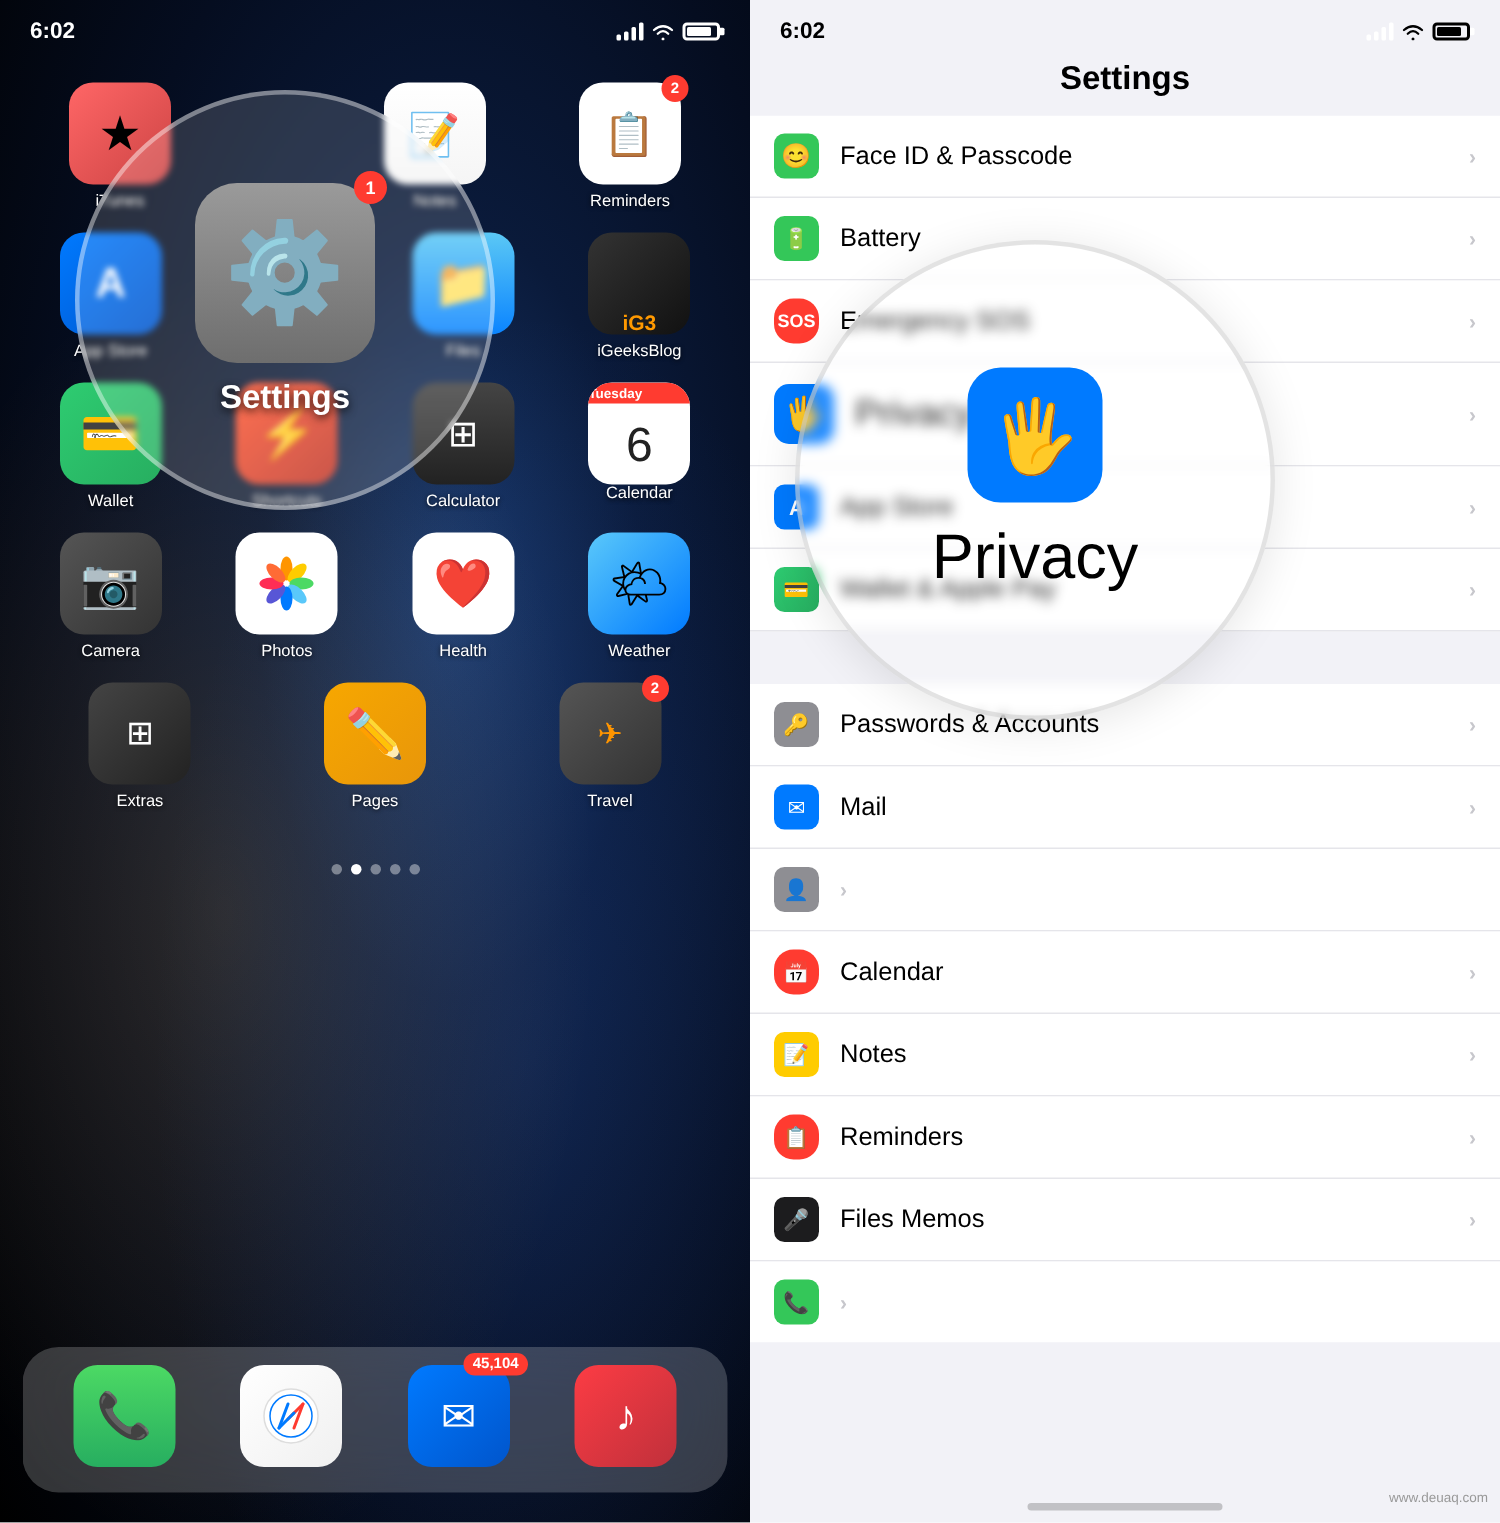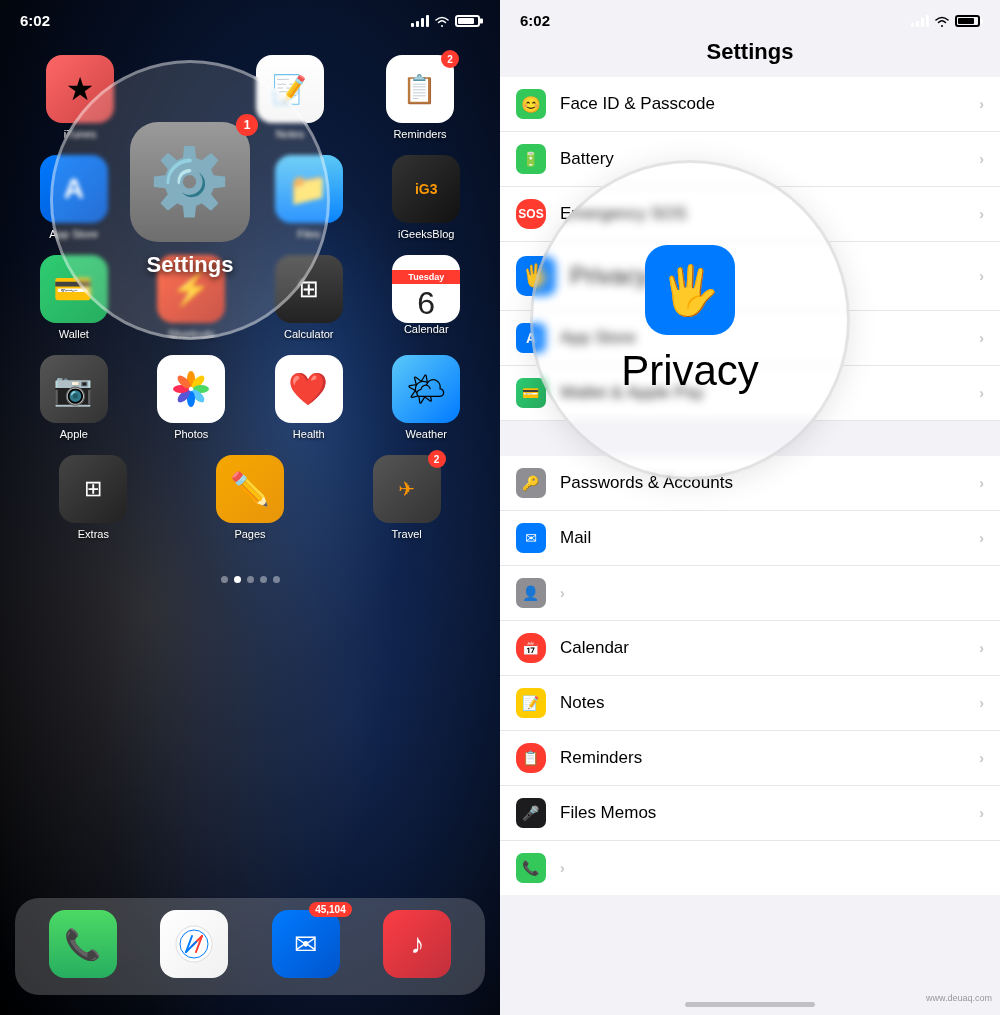--- a/index.html
+++ b/index.html
@@ -199,21 +199,21 @@
       font-weight: 600;
       text-shadow: 0 2px 6px rgba(0,0,0,0.8);
     }
 
     
     .icon-itunes { background: linear-gradient(135deg, #f66 0%, #c44 100%); }
     .icon-notes { background: linear-gradient(180deg, #ffd60a 0%, #ffb800 100%); }
     .icon-appstore { background: linear-gradient(135deg, #007aff 0%, #0055cc 100%); }
     .icon-podcasts { background: linear-gradient(135deg, #b14fd6 0%, #8833bb 100%); }
     .icon-files { background: linear-gradient(180deg, #5bc8f5 0%, #0a84ff 100%); }
-    .icon-igeeks { background: linear-gradient(135deg, #333 0%, #111 100%); color: #f90; }
+    .icon-igeeks { background: linear-gradient(135deg, #333 0%, #111 100%); color: #f90; align-items: flex-end; }
     .icon-wallet { background: linear-gradient(135deg, #2ecc71 0%, #27ae60 100%); }
     .icon-shortcuts { background: linear-gradient(135deg, #ff5733 0%, #c0392b 100%); }
     .icon-calculator { background: linear-gradient(180deg, #444 0%, #222 100%); }
     .icon-camera { background: linear-gradient(135deg, #555 0%, #333 100%); }
     .icon-weather { background: linear-gradient(135deg, #5ac8fa 0%, #007aff 100%); }
     .icon-extras { background: linear-gradient(135deg, #444 0%, #222 100%); }
     .icon-pages { background: linear-gradient(135deg, #f7a700 0%, #e8960a 100%); }
     .icon-travel { background: linear-gradient(135deg, #555 0%, #333 100%); }
 
     
@@ -224,24 +224,23 @@
       width: 68px;
       height: 68px;
       display: flex;
       flex-direction: column;
     }
     .calendar-header {
       background: #ff3b30;
       color: white;
       font-size: 9px;
       font-weight: 600;
-      text-align: center;
+      text-align: left;
       padding: 2px 0;
       width: 100%;
-      margin-top: 15px;
     }
     .calendar-day {
       flex: 1;
       display: flex;
       align-items: center;
       justify-content: center;
       font-size: 32px;
       font-weight: 200;
       color: #222;
     }
@@ -604,21 +603,21 @@
         </div>
         <span class="app-label">Calendar</span>
       </div>
     </div>
 
     <div class="app-row" style="margin-top:15px;">
       <div class="app-item">
         <div class="app-icon icon-camera">
           <span>📷</span>
         </div>
-        <span class="app-label">Apple</span>
+        <span class="app-label">Camera</span>
       </div>
       <div class="app-item">
         <div class="app-icon photos-icon">
           <svg width="40" height="40" viewBox="0 0 40 40">
             <circle cx="20" cy="20" r="18" fill="white"></circle>
             <g transform="translate(20,20)">
               <ellipse cx="0" cy="-10" rx="4" ry="8" fill="#ff9500" transform="rotate(0)"></ellipse>
               <ellipse cx="0" cy="-10" rx="4" ry="8" fill="#ffcc00" transform="rotate(45)"></ellipse>
               <ellipse cx="0" cy="-10" rx="4" ry="8" fill="#4cd964" transform="rotate(90)"></ellipse>
               <ellipse cx="0" cy="-10" rx="4" ry="8" fill="#5ac8fa" transform="rotate(135)"></ellipse>

